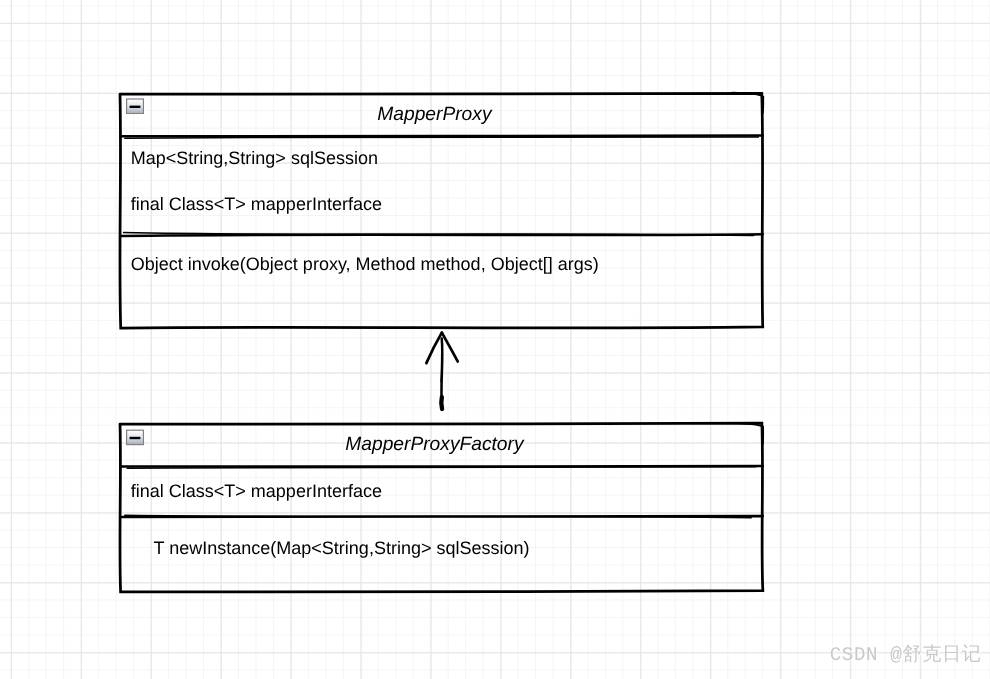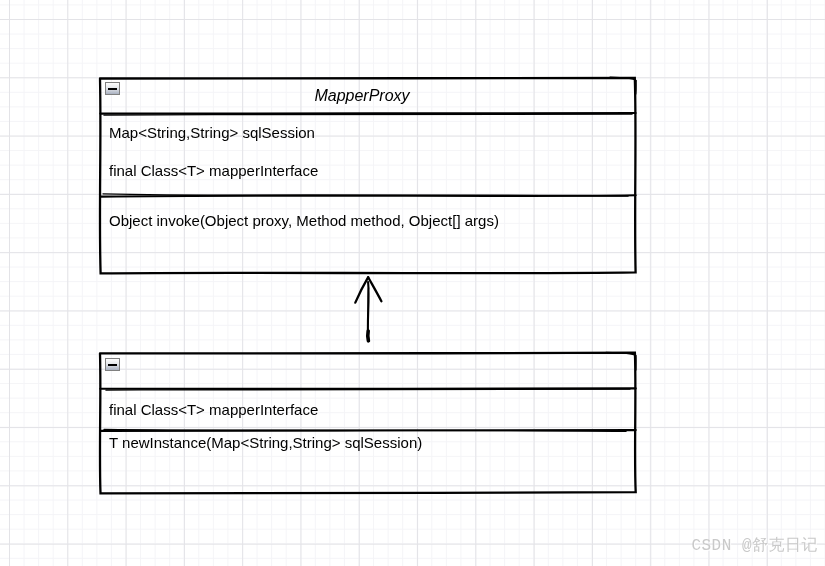--- a/index.html
+++ b/index.html
@@ -30,21 +30,21 @@
     text-align:center; font-style:italic; font-size:16px; color:#000;
   }
   .member {
     position:absolute; left:9px; height:18px; line-height:18px;
     font-size:15px; color:#000; white-space:pre;
   }
   .uml-top .f0 { top:47px; }
   .uml-top .f1 { top:85px; }
   .uml-top .m0 { top:135px;text-align:center; }
   .uml-bottom .f0 { top:49px; }
-  .uml-bottom .m0 { top:82px; }
+  .uml-bottom .m0 { top:97px;margin-left:19px; }
 
   .collapse-btn {
     position:absolute; left:5px; width:15px; height:13px; box-sizing:border-box;
     border:1px solid #808080; padding:0; cursor:pointer;
     background:linear-gradient(180deg,#fdfdfd 0%,#e6e8ec 45%,#a9b1c1 100%);
     display:flex; align-items:center; justify-content:center;
   }
   .uml-top .collapse-btn { top:5px; }
   .uml-bottom .collapse-btn { top:6px; }
   .minus { display:block; width:9px; height:2px; background:#000; }
@@ -96,19 +96,20 @@
     <div class="title">MapperProxy</div>
     <div class="member f0">Map&lt;String,String&gt; sqlSession</div>
     <div class="member f1">final Class&lt;T&gt; mapperInterface</div>
     <div class="member m0">Object invoke(Object proxy, Method method, Object[] args)</div>
   </div>
 
   <div class="uml uml-bottom">
     <button class="collapse-btn">
       <span class="minus"></span>
     </button>
+    <div class="title">MapperProxyFactory</div>
     <div class="member f0">final Class&lt;T&gt; mapperInterface</div>
     <div class="member m0">T newInstance(Map&lt;String,String&gt; sqlSession)</div>
   </div>
 
   <div class="watermark">CSDN @舒克日记</div>
 
 </div>
 
 </body></html>

